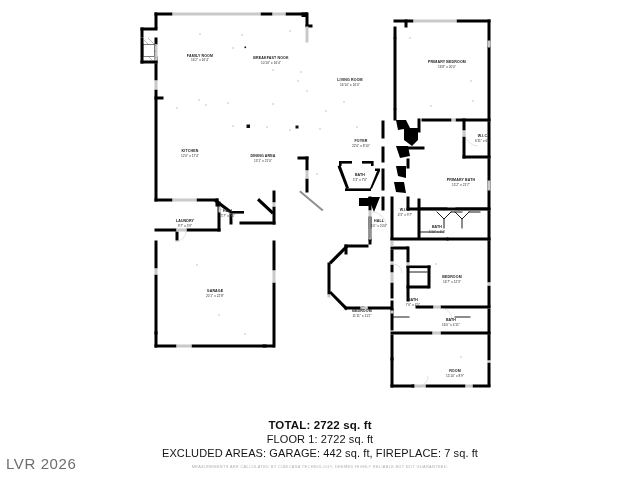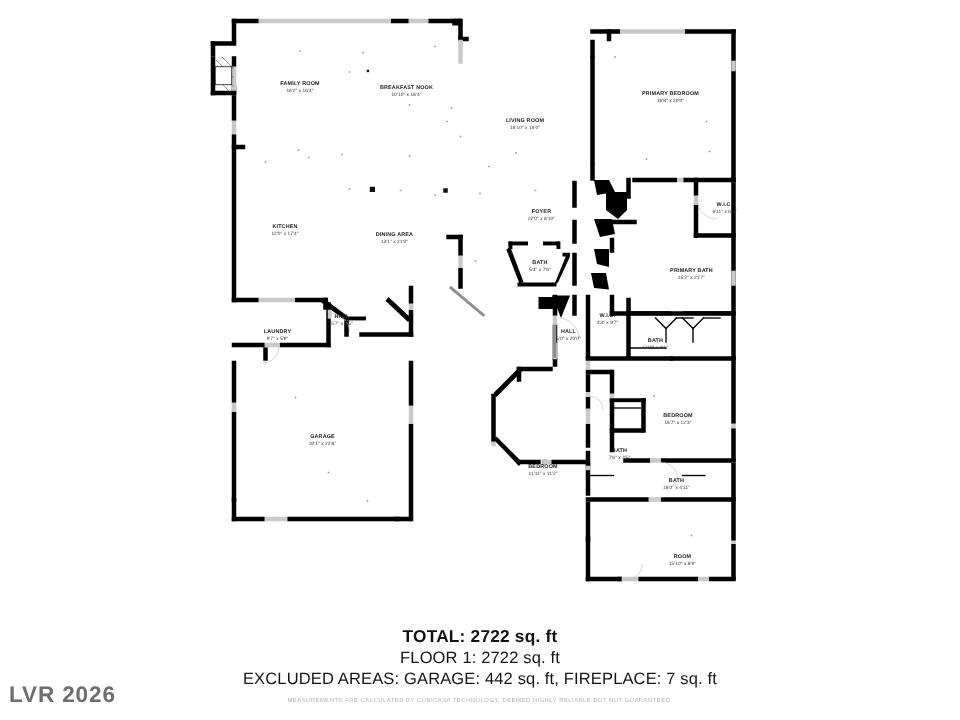--- a/index.html
+++ b/index.html
@@ -116,21 +116,21 @@
     line-height: 9px;
     margin: 2px 0 0 0;
   }
 
   
   #watermark {
     position: absolute;
     left: 6px;
     top: 455px;
     font-size: 15px;
-    font-weight: 700;
+    font-weight: 400;
     color: #6e6e6e;
     letter-spacing: 0.6px;
     font-family: "Liberation Sans", sans-serif;
   }
 </style>
 </head>
 <body>
 
 <div id="plan-stage">
   <svg id="plan-svg" viewBox="0 0 640 480">

